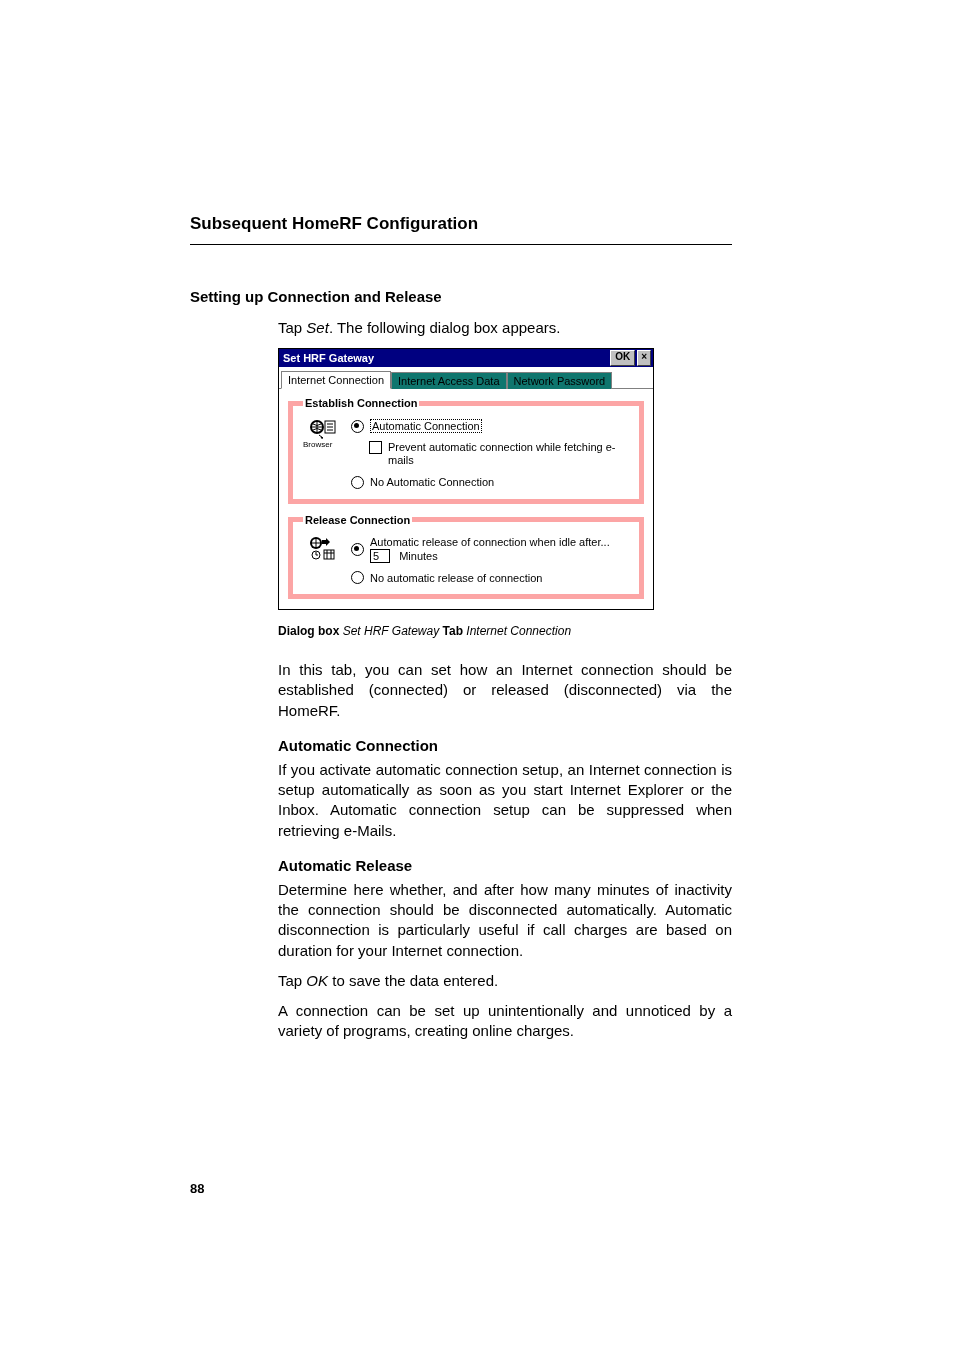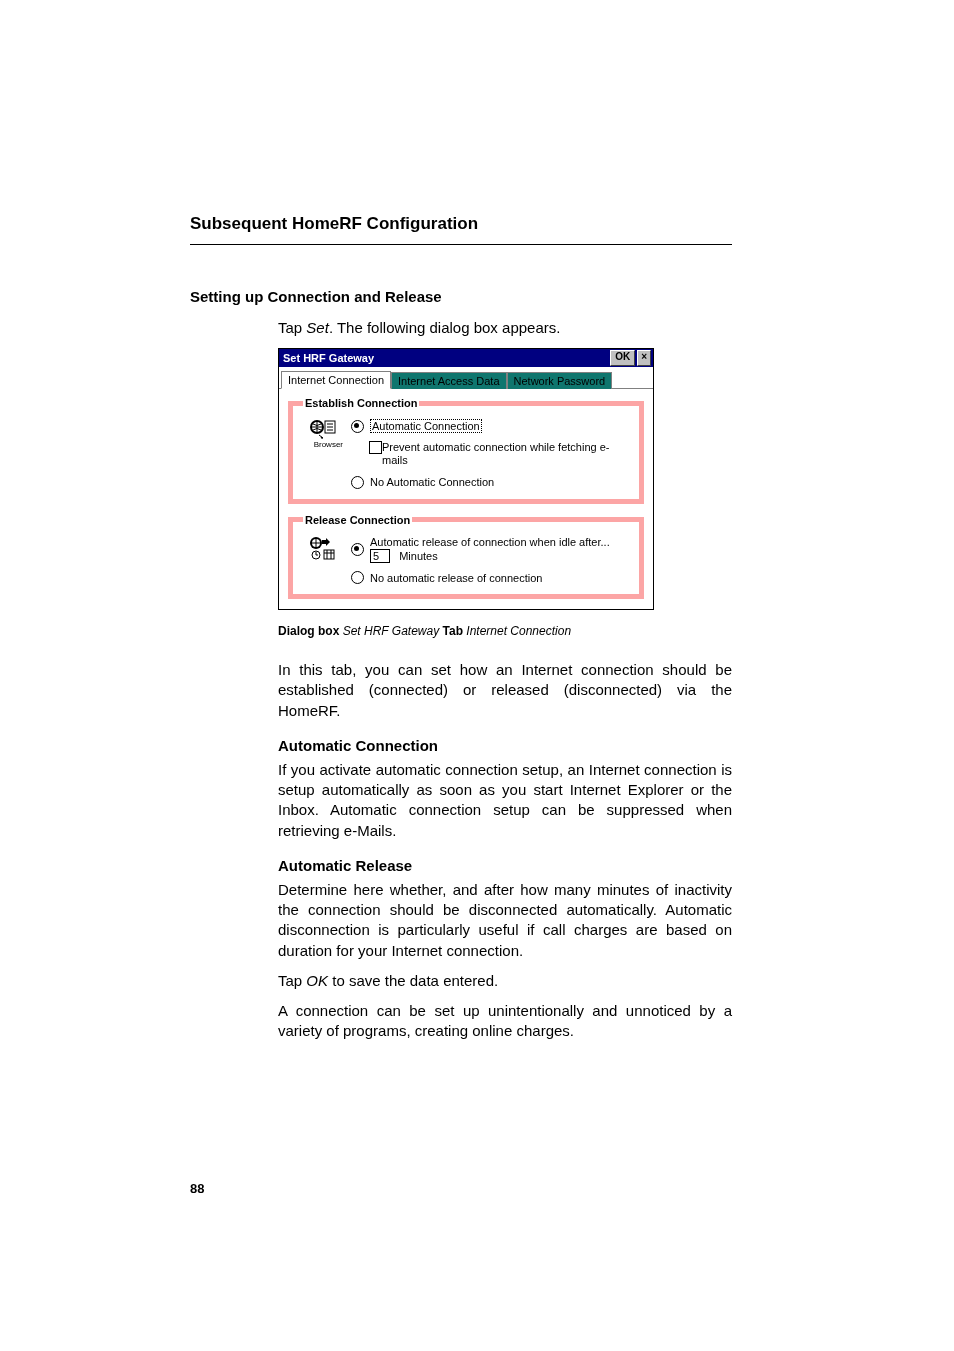--- a/index.html
+++ b/index.html
@@ -115,21 +115,21 @@
   .row {
     display: flex;
     align-items: flex-start;
     gap: 8px;
     margin-bottom: 8px;
   }
   .row:last-child { margin-bottom: 0; }
   .iconcol {
     width: 40px;
     flex: 0 0 40px;
-    text-align: right;
+    text-align: left;
     font-size: 8px;
     line-height: 1.1;
     color: #000;
   }
   .iconcol svg { display: block; margin: 0 auto 2px auto; }
   .ctrlcol { flex: 1; }
 
   .radio {
     display: flex;
     align-items: center;
@@ -155,20 +155,21 @@
   }
   .chk {
     width: 11px; height: 11px;
     border: 1px solid #000;
     background: #fff;
     flex: 0 0 11px;
   }
   .chk-row {
     display: flex;
     align-items: flex-start;
+    gap: 6px;
     margin: 0 0 8px 18px;
   }
   .chk-text { line-height: 1.2; }
   .inline-input {
     width: 20px;
     height: 14px;
     border: 1px solid #000;
     background: #fff;
     font-size: 11px;
     text-align: left;

